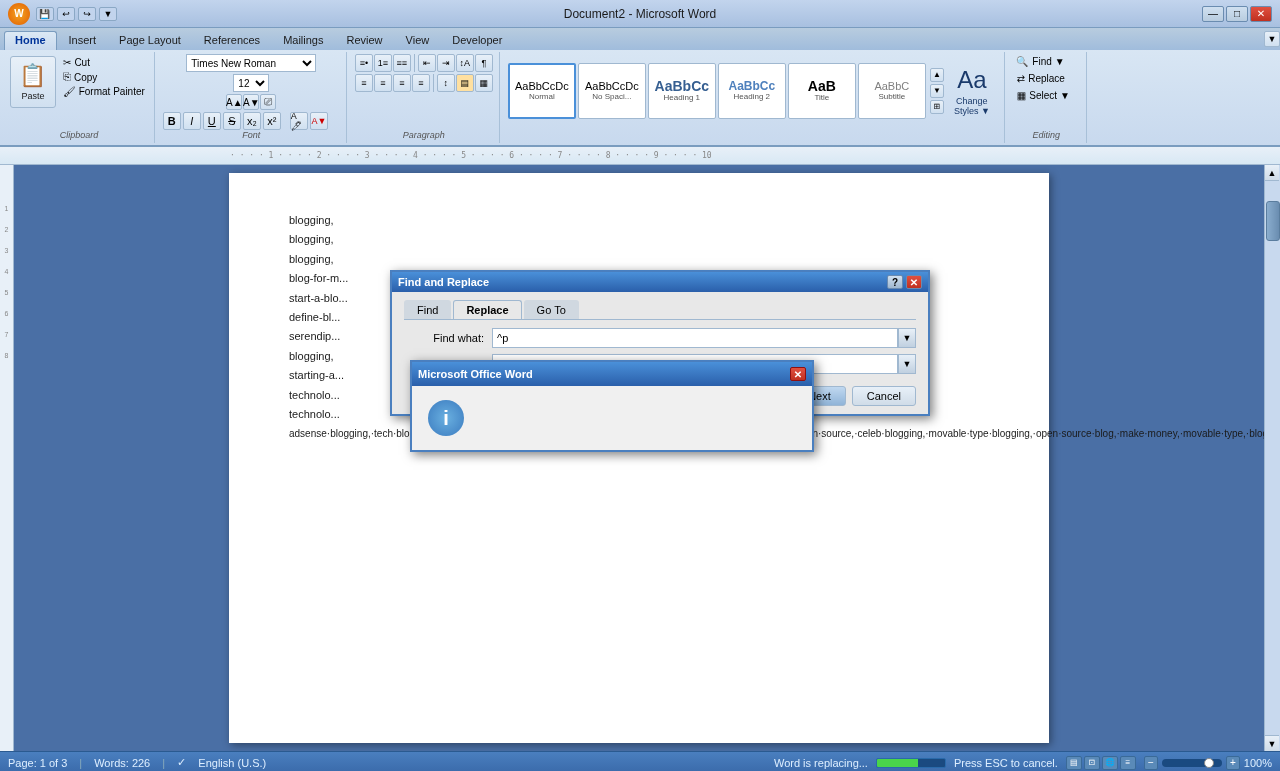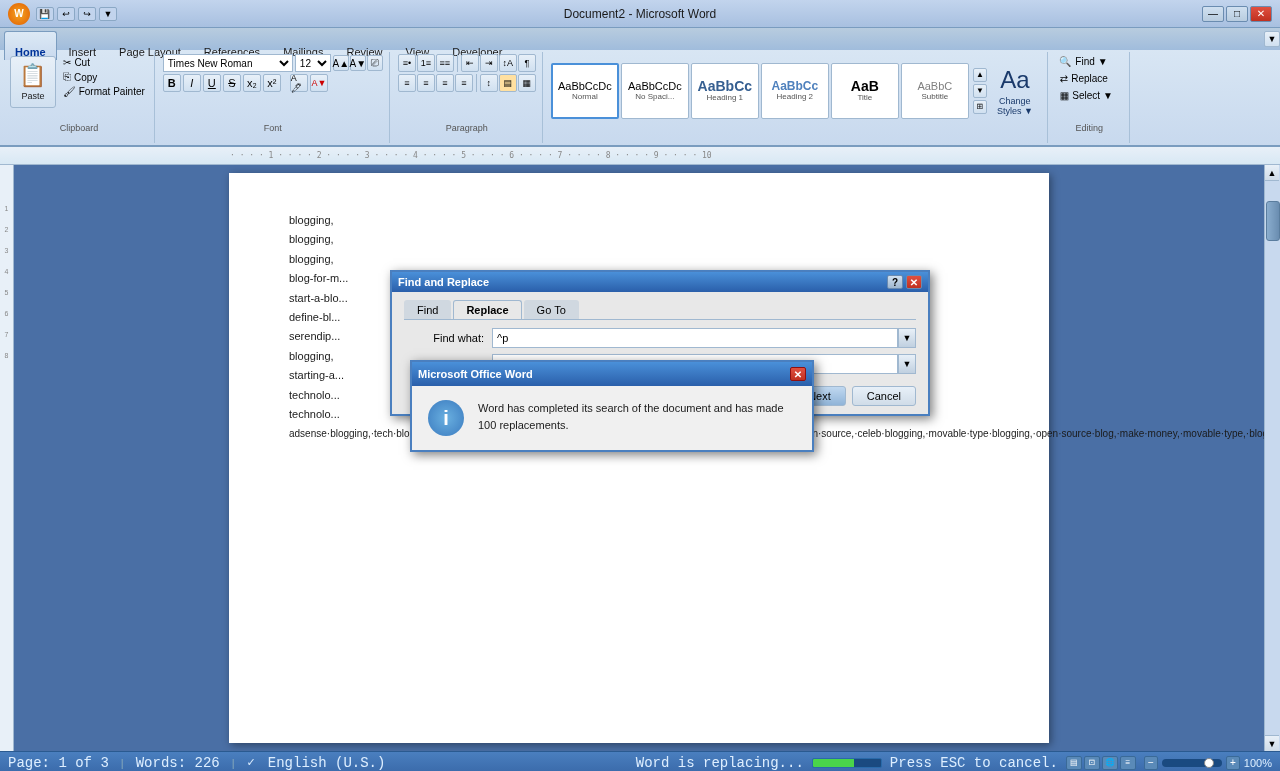--- a/index.html
+++ b/index.html
@@ -19,38 +19,38 @@
     .office-logo { width: 22px; height: 22px; border-radius: 50%; background: radial-gradient(circle, #f5a623, #e05c00); display: flex; align-items: center; justify-content: center; font-size: 10px; font-weight: bold; color: white; }
     .title-bar-icons { display: flex; gap: 3px; }
     .title-icon { width: 18px; height: 14px; background: #c2d4ed; border: 1px solid #8ba8c5; border-radius: 2px; display: flex; align-items: center; justify-content: center; font-size: 9px; cursor: pointer; }
     .title-text { font-size: 12px; color: #1a1a1a; font-weight: normal; position: absolute; left: 50%; transform: translateX(-50%); }
     .window-controls { display: flex; gap: 2px; }
     .win-btn { width: 22px; height: 16px; border: 1px solid #6a8cb0; border-radius: 2px; display: flex; align-items: center; justify-content: center; font-size: 10px; cursor: pointer; background: linear-gradient(to bottom, #d0e0f0, #b8ccdf); }
 
     
     .ribbon { background: linear-gradient(to bottom, #dce9f5, #c8d9ee); border-bottom: 2px solid #7a9cbf; }
     .ribbon-tabs { display: flex; background: linear-gradient(to bottom, #b8ccdf, #a0bcdc); height: 22px; padding-top: 3px; gap: 1px; padding-left: 4px; }
-    .ribbon-tab { padding: 14px 10px; font-size: 11px; cursor: pointer; border-radius: 3px 3px 0 0; color: #1a1a1a; border: 1px solid transparent; border-bottom: none; }
+    .ribbon-tab { padding: 2px 10px; font-size: 11px; cursor: pointer; border-radius: 3px 3px 0 0; color: #1a1a1a; border: 1px solid transparent; border-bottom: none; }
     .ribbon-tab.active { background: linear-gradient(to bottom, #dce9f5, #c8d9ee); border-color: #7a9cbf; color: #003399; font-weight: bold; }
 
     .ribbon-content { display: flex; height: 95px; padding: 2px 4px; gap: 2px; }
     .ribbon-group { display: flex; flex-direction: column; border-right: 1px solid #a8c0d8; padding: 2px 6px; min-width: 60px; position: relative; }
-    .ribbon-group-label { font-size: 9px; color: #555; text-align: center; position: absolute; bottom: 10px; left: 0; right: 0; }
+    .ribbon-group-label { font-size: 9px; color: #555; text-align: center; position: absolute; bottom: 3px; left: 0; right: 0; font-style: italic; }
     .ribbon-group-content { display: flex; flex: 1; align-items: flex-start; gap: 2px; padding-bottom: 14px; padding-top: 2px; }
 
     
     .clipboard-group .ribbon-group-content { flex-direction: column; }
     .paste-btn { width: 46px; height: 52px; background: linear-gradient(to bottom, #e8f0f8, #d0e0f0); border: 1px solid #a0b8d0; border-radius: 3px; display: flex; flex-direction: column; align-items: center; justify-content: center; cursor: pointer; gap: 2px; }
     .paste-icon { font-size: 22px; }
     .paste-label { font-size: 9px; color: #1a1a1a; }
     .small-btns { display: flex; flex-direction: column; gap: 1px; }
     .small-btn { display: flex; align-items: center; gap: 3px; font-size: 10px; cursor: pointer; padding: 1px 3px; border-radius: 2px; white-space: nowrap; }
 
     
-    .font-row { display: flex; gap: 2px; align-items: center; width: 100%; }
+    .font-row { display: flex; gap: 2px; align-items: center; width: 100%; flex-direction: column; }
     .font-select { width: 130px; height: 18px; font-size: 10px; border: 1px solid #a0b8d0; background: white; }
     .size-select { width: 36px; height: 18px; font-size: 10px; border: 1px solid #a0b8d0; background: white; }
     .font-size-btns { display: flex; gap: 1px; }
     .font-btn { width: 16px; height: 16px; border: 1px solid #a0b8d0; background: linear-gradient(to bottom, #e8f0f8, #d0e0f0); font-size: 10px; cursor: pointer; display: flex; align-items: center; justify-content: center; border-radius: 2px; }
     .format-row { display: flex; gap: 2px; align-items: center; }
     .fmt-btn { width: 18px; height: 18px; border: 1px solid #a0b8d0; background: linear-gradient(to bottom, #e8f0f8, #d0e0f0); cursor: pointer; display: flex; align-items: center; justify-content: center; font-size: 11px; border-radius: 2px; }
     .fmt-btn.bold { font-weight: bold; }
     .fmt-btn.italic { font-style: italic; }
     .fmt-btn.underline { text-decoration: underline; }
 
@@ -73,21 +73,21 @@
     .ruler { height: 18px; background: linear-gradient(to bottom, #e8f0f8, #d8e8f4); border-bottom: 1px solid #a0b8d0; display: flex; align-items: center; padding: 0 2px; position: relative; }
     .doc-page-wrapper { flex: 1; display: flex; justify-content: center; padding: 8px; overflow: auto; }
     .doc-page { background: white; width: 820px; min-height: 550px; box-shadow: 2px 2px 8px rgba(0,0,0,0.4); padding: 40px 60px; position: relative; font-size: 11px; line-height: 1.4; color: #1a1a1a; }
     .doc-text { margin-bottom: 4px; }
     .tags-text { font-size: 10px; line-height: 1.5; }
     .vscroll-thumb { width: 14px; height: 40px; background: linear-gradient(to right, #8aadce, #6a8db0); position: absolute; top: 20px; left: 1px; border-radius: 3px; border: 1px solid #5a7d9e; }
 
     
     .status-bar { height: 22px; background: linear-gradient(to bottom, #4a7fbf, #3a6aaa); display: flex; align-items: center; justify-content: space-between; padding: 0 8px; border-top: 1px solid #2a5a90; }
     .status-left { display: flex; gap: 12px; align-items: center; }
-    .status-item { font-size: 14px; color: #ddeeff; font-family: Liberation Mono, monospace; }
+    .status-item { font-size: 11px; color: #ddeeff; }
     .status-right { display: flex; gap: 8px; align-items: center; }
     .status-progress { width: 70px; height: 10px; background: #1a4a80; border: 1px solid #2a6aaa; border-radius: 2px; overflow: hidden; }
     .status-progress-bar { height: 100%; background: #4ad44a; width: 60%; }
     .zoom-control { display: flex; align-items: center; gap: 4px; }
     .zoom-minus, .zoom-plus { width: 14px; height: 14px; background: #5a8ab8; border: 1px solid #3a6a98; color: white; font-size: 10px; cursor: pointer; display: flex; align-items: center; justify-content: center; border-radius: 2px; }
     .zoom-slider { width: 60px; height: 8px; background: #1a4a80; border-radius: 4px; position: relative; }
     .zoom-thumb { width: 10px; height: 10px; background: white; border: 1px solid #888; border-radius: 50%; position: absolute; top: -1px; left: 70%; }
     .zoom-pct { font-size: 11px; color: #ddeeff; }
     .view-btns { display: flex; gap: 2px; }
     .view-btn { width: 16px; height: 14px; background: #5a8ab8; border: 1px solid #3a6a98; display: flex; align-items: center; justify-content: center; font-size: 8px; color: white; cursor: pointer; border-radius: 2px; }
@@ -460,17 +460,16 @@
     </div>
   </div>
 
   <div class="alert-dialog">
     <div class="alert-title-bar">
       <span class="alert-title">Microsoft Office Word</span>
       <div class="alert-close-btn">✕</div>
     </div>
     <div class="alert-body">
       <div class="alert-icon">i</div>
-      <div class="alert-message">Word has completed its search of the document and has made 100 replacements.</div>
     </div>
   </div>
 
 </div>
 
 </body></html>

